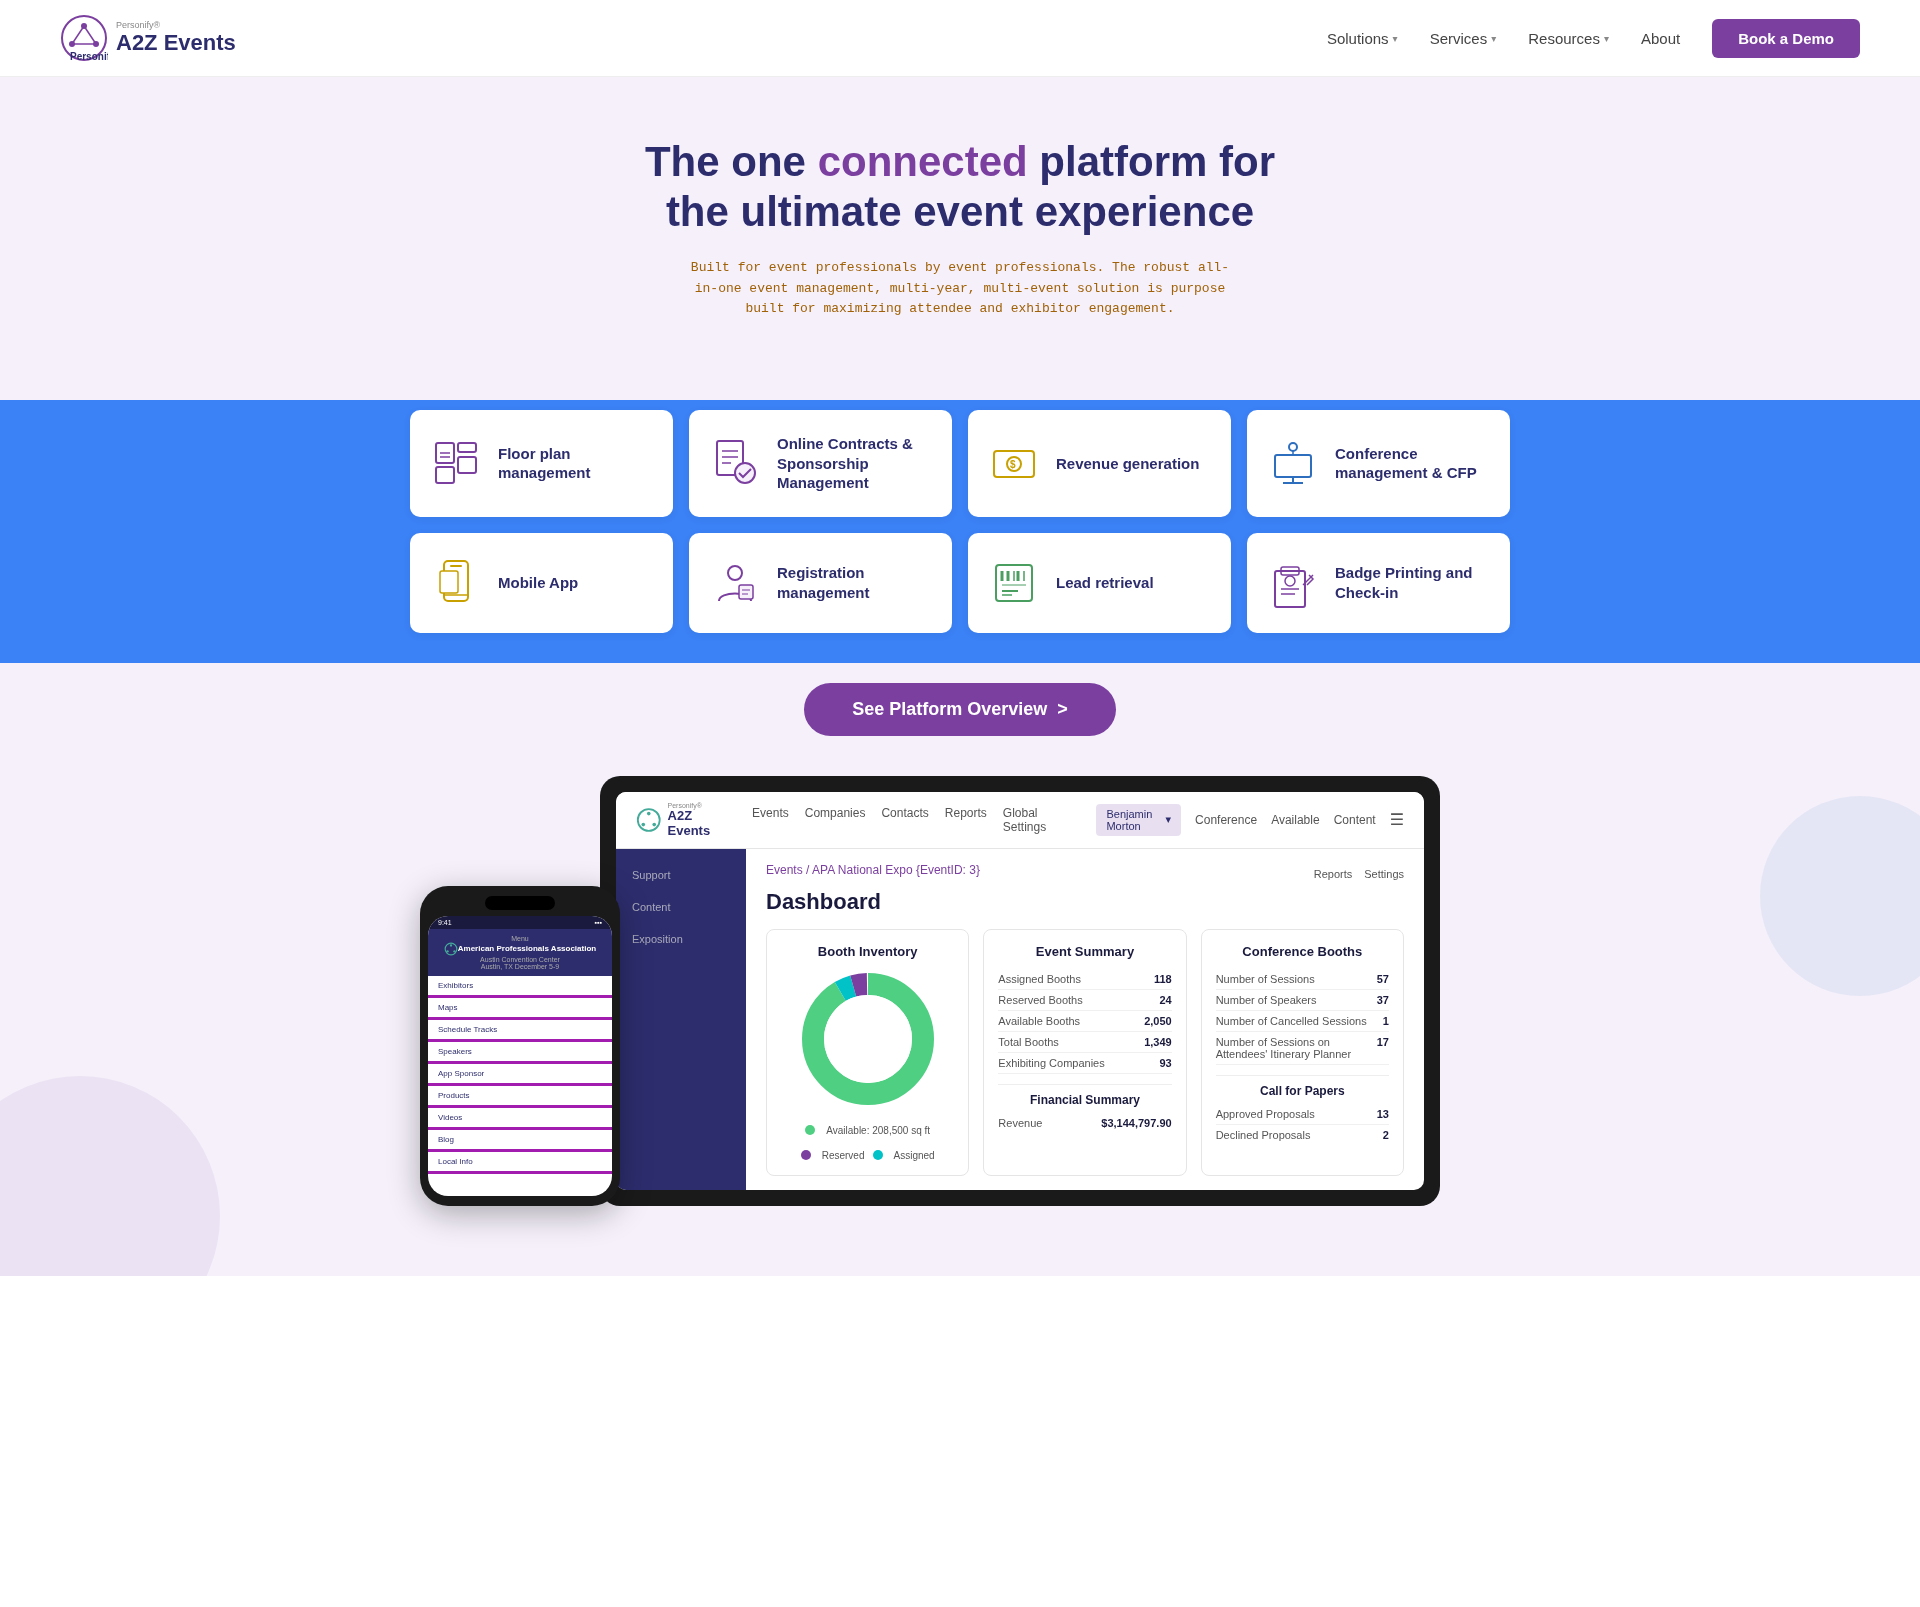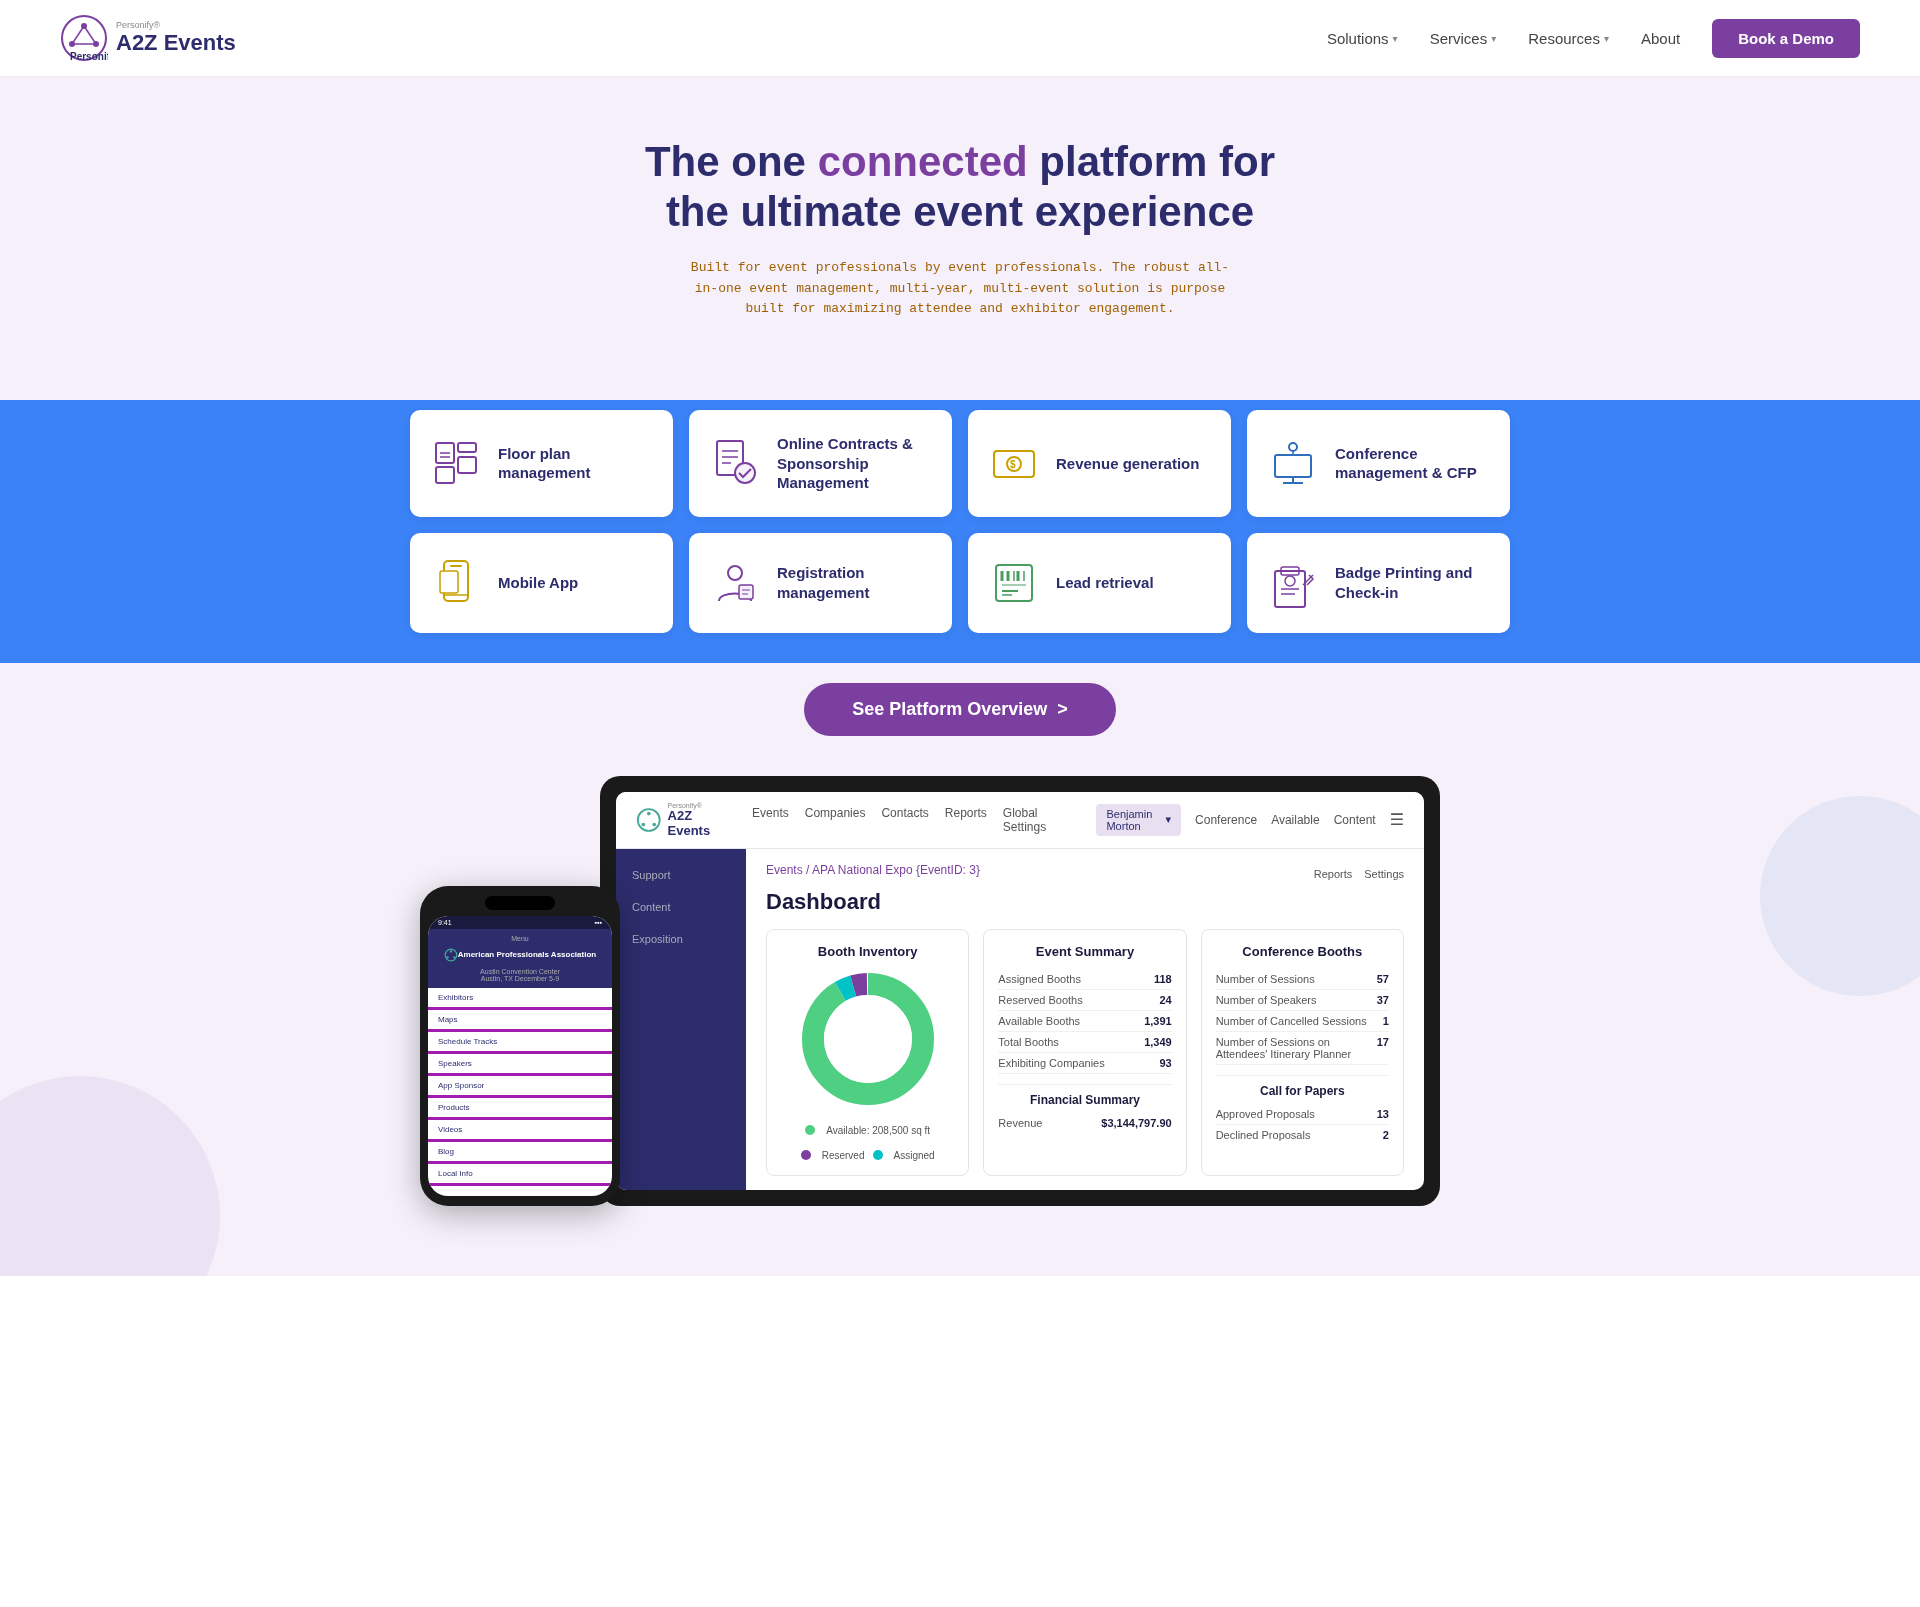--- a/index.html
+++ b/index.html
@@ -318,21 +318,21 @@
     <div class="mobile-frame-wrap">
       <div class="mobile-frame">
         <div class="mobile-notch"></div>
         <div class="mobile-screen">
           <div class="mobile-status-bar">
             <span>9:41</span>
             <span>▪▪▪</span>
           </div>
           <div class="mobile-header">
             <div style="font-size:7px;color:#aaa;">Menu</div>
-            <div style="display:flex;align-items:center;justify-content:center;gap:0;margin:6px 0;">
+            <div style="display:flex;align-items:center;justify-content:center;gap:0;margin:0 0;">
               <svg width="14" height="14" viewBox="0 0 24 24" fill="none">
                 <circle cx="12" cy="12" r="10" stroke="#4a9" stroke-width="2"></circle>
                 <circle cx="12" cy="6" r="2" fill="#4a9"></circle>
                 <circle cx="18" cy="16" r="2" fill="#4a9"></circle>
                 <circle cx="6" cy="16" r="2" fill="#4a9"></circle>
               </svg>
               <div style="font-size:8px;color:#fff;font-weight:bold;">American Professionals Association</div>
             </div>
             <div style="font-size:7px;color:#aaa;">Austin Convention Center</div>
             <div style="font-size:7px;color:#aaa;">Austin, TX December 5-9</div>
@@ -447,21 +447,21 @@
                 <div class="panel-row">
                   <span>Assigned Booths</span>
                   <span class="panel-row-val">118</span>
                 </div>
                 <div class="panel-row">
                   <span>Reserved Booths</span>
                   <span class="panel-row-val">24</span>
                 </div>
                 <div class="panel-row">
                   <span>Available Booths</span>
-                  <span class="panel-row-val">1,391</span>
+                  <span class="panel-row-val">2,050</span>
                 </div>
                 <div class="panel-row">
                   <span>Total Booths</span>
                   <span class="panel-row-val">1,349</span>
                 </div>
                 <div class="panel-row">
                   <span>Exhibiting Companies</span>
                   <span class="panel-row-val">93</span>
                 </div>
                 <div class="sub-panel-title">Financial Summary</div>

